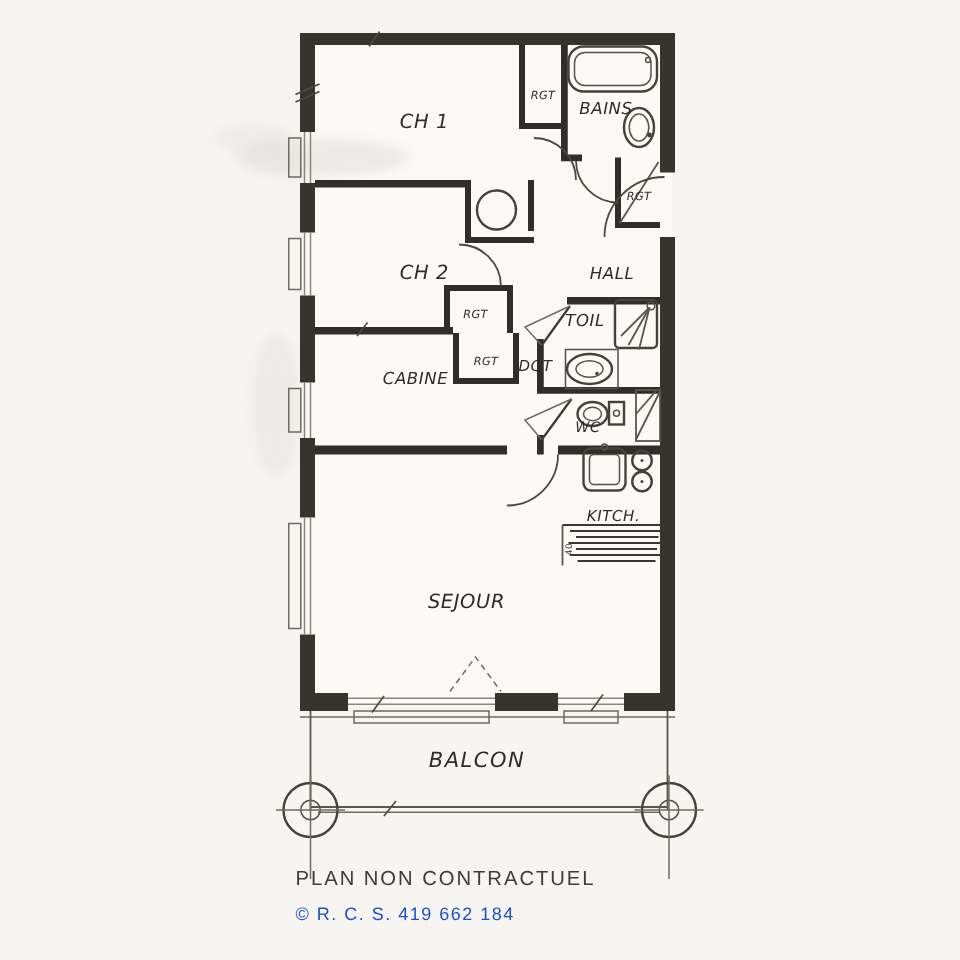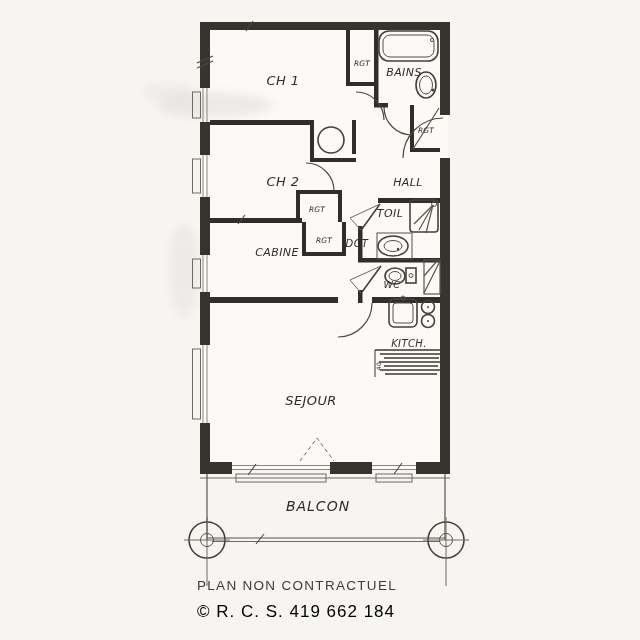--- a/index.html
+++ b/index.html
@@ -31,21 +31,21 @@
   .lbl-wc{font-size:9.5px;}
   .lbl-sm{font-size:7.5px;letter-spacing:.2px;}
   .lbl-bal{font-size:14px;letter-spacing:1px;}
   .lbl-dim{font-size:6px;font-style:normal;}
   .footer-line1{
     position:absolute;left:197px;top:578px;
     font-size:13.5px;letter-spacing:1.3px;color:#3e3d3c;font-weight:500;
   }
   .footer-line2{
     position:absolute;left:197px;top:602px;
-    font-size:17px;letter-spacing:1px;color:#000000;font-weight:500;
+    font-size:12px;letter-spacing:1px;color:#1d4ed8;font-weight:500;
   }
 </style>
 </head>
 <body>
 
 <div class="page">
 
 <svg width="640" height="640" viewBox="0 0 640 640">
 
   <defs>

